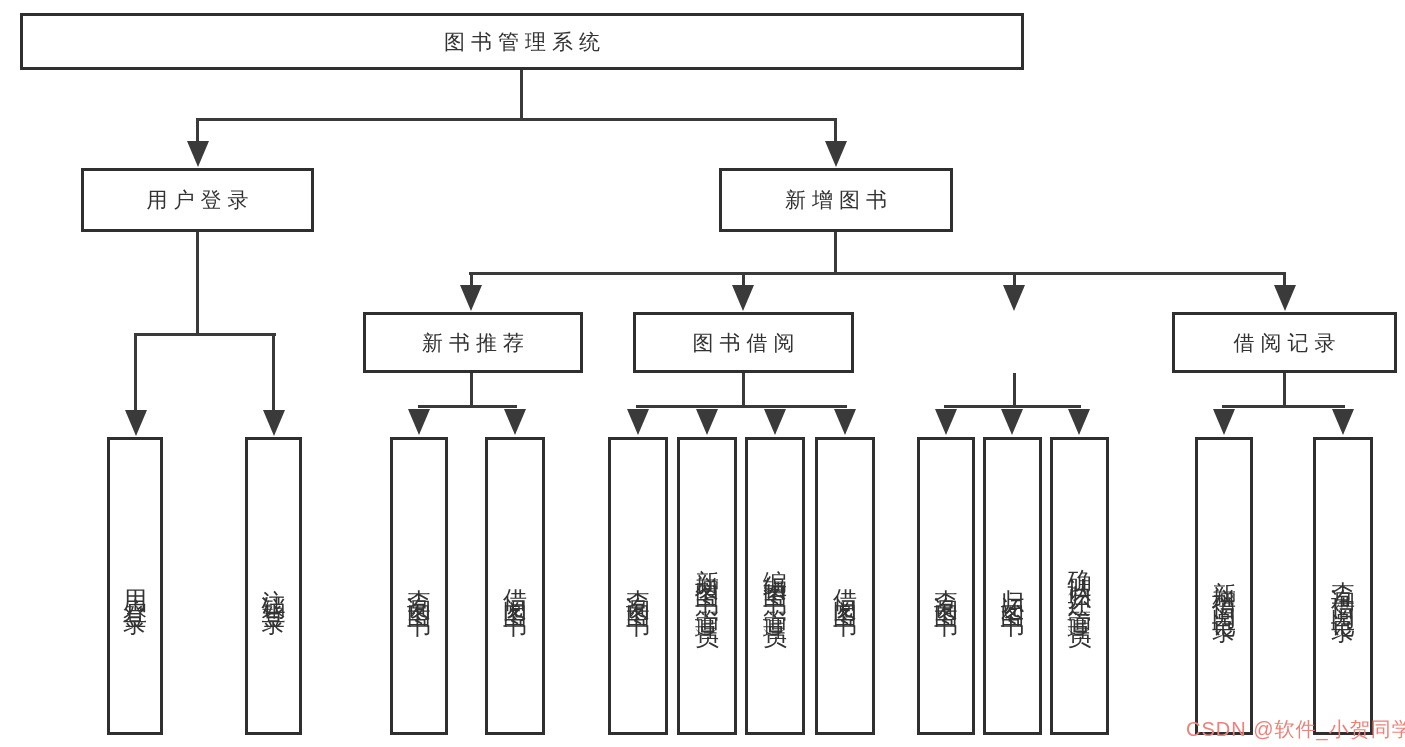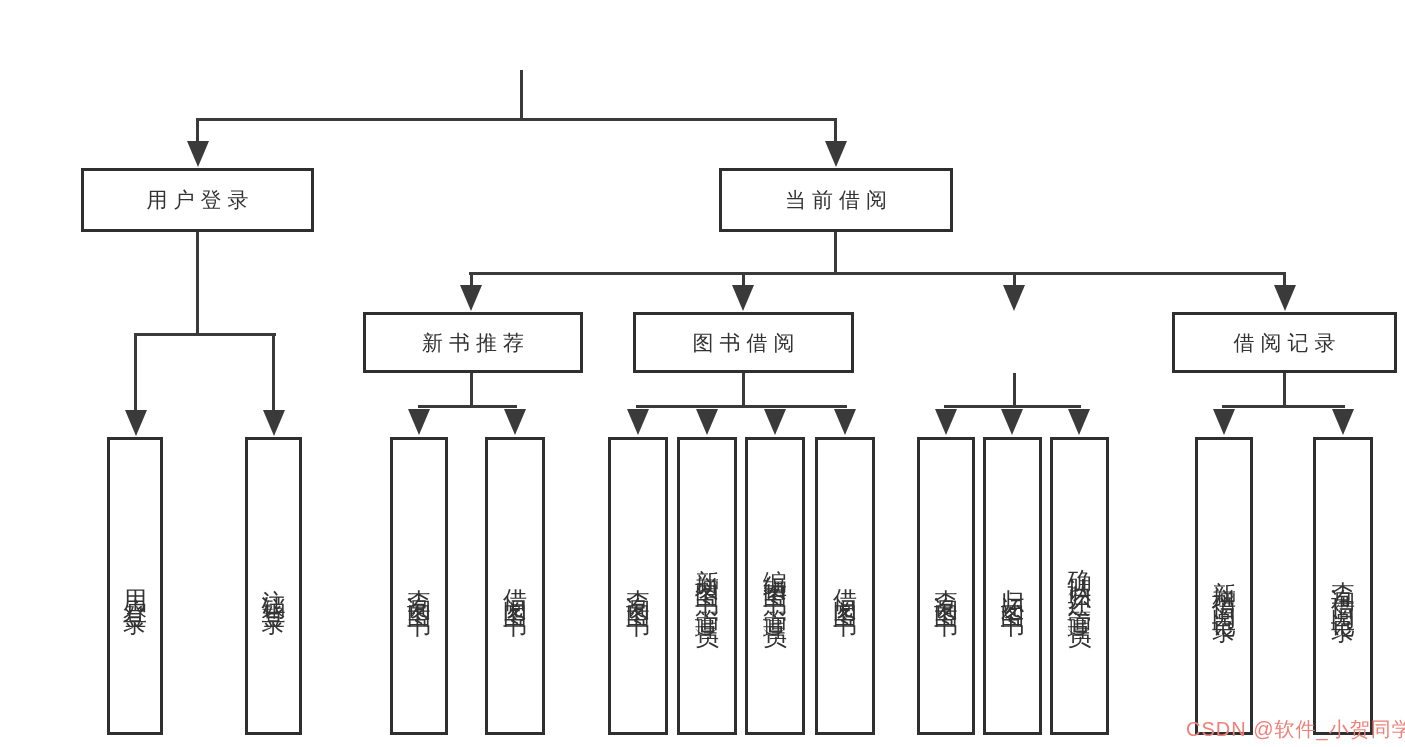--- a/index.html
+++ b/index.html
@@ -57,33 +57,36 @@
     letter-spacing: 1px;
     white-space: nowrap;
     z-index: 10;
   }
 </style>
 </head>
 <body>
 
 <div id="canvas">
 
+  <div class="node" style="left:20px; top:13px; width:1004px; height:57px;">
+    <span class="h-label">图书管理系统</span>
+  </div>
 
   <div class="line" style="left:520px; top:70px; width:3px; height:51px;"></div>
   <div class="line" style="left:196px; top:118px; width:641px; height:3px;"></div>
   <div class="line" style="left:196px; top:118px; width:3px; height:26px;"></div>
   <div class="line" style="left:834px; top:118px; width:3px; height:26px;"></div>
   <div class="arrow" style="left:187px; top:141px;"></div>
   <div class="arrow" style="left:825px; top:141px;"></div>
 
   <div class="node" style="left:81px; top:168px; width:233px; height:64px;">
     <span class="h-label">用户登录</span>
   </div>
   <div class="node" style="left:719px; top:168px; width:234px; height:64px;">
-    <span class="h-label">当前借阅</span>
+    <span class="h-label">新增图书</span>
   </div>
 
   <div class="line" style="left:196px; top:232px; width:3px; height:104px;"></div>
   <div class="line" style="left:134px; top:333px; width:142px; height:3px;"></div>
   <div class="line" style="left:134px; top:333px; width:3px; height:78px;"></div>
   <div class="line" style="left:272px; top:333px; width:3px; height:78px;"></div>
   <div class="arrow" style="left:125px; top:410px;"></div>
   <div class="arrow" style="left:263px; top:410px;"></div>
 
   <div class="line" style="left:834px; top:232px; width:3px; height:43px;"></div>

